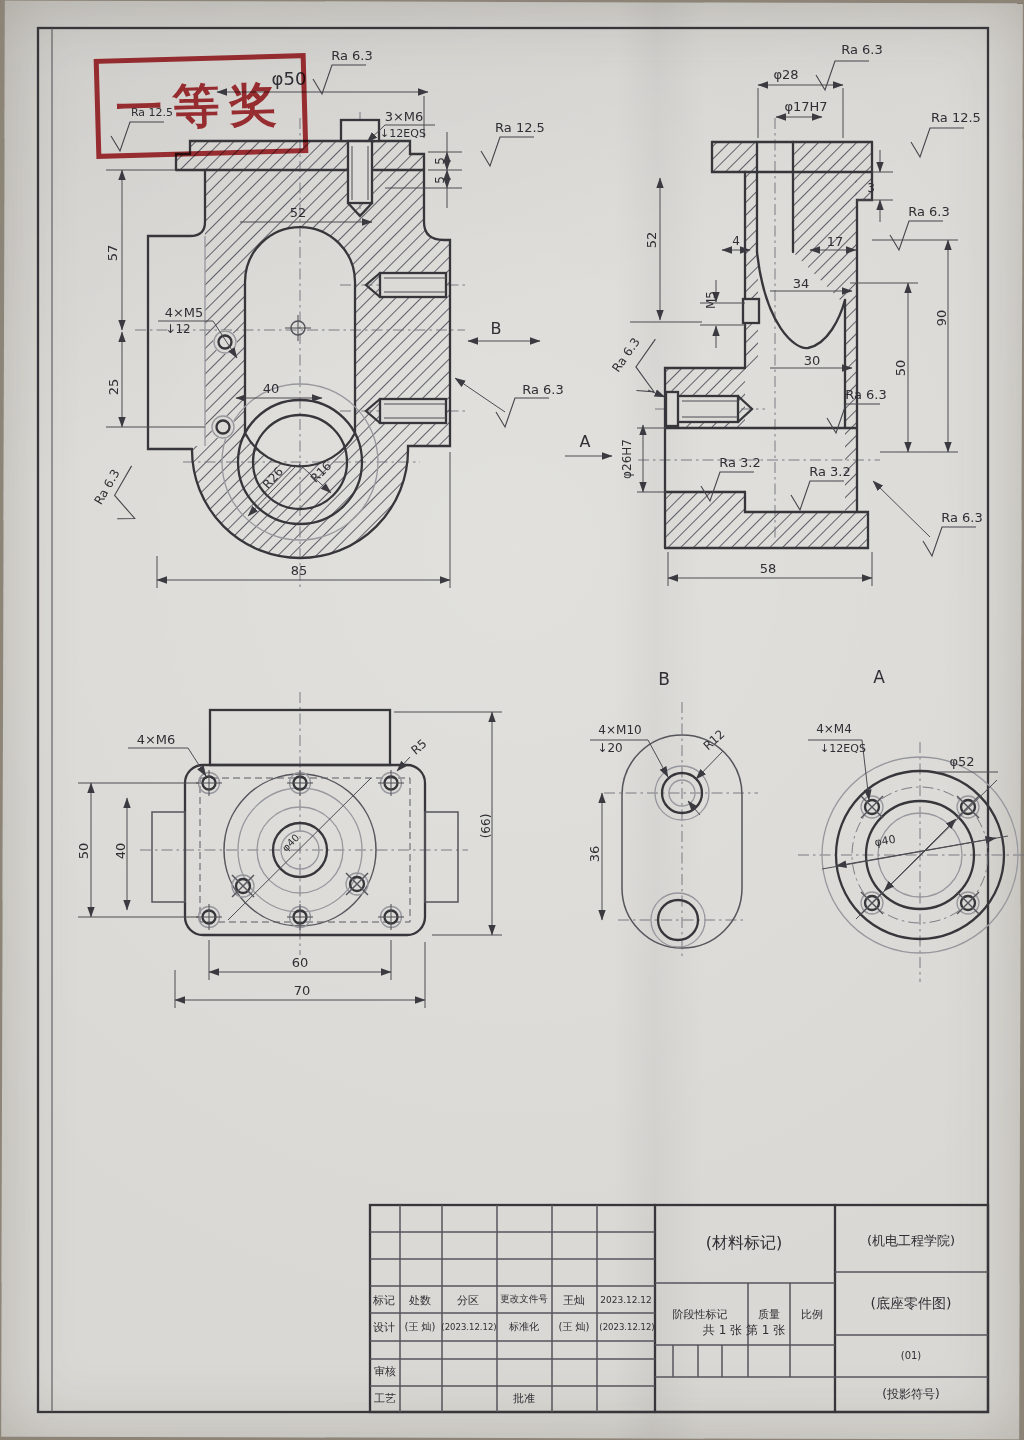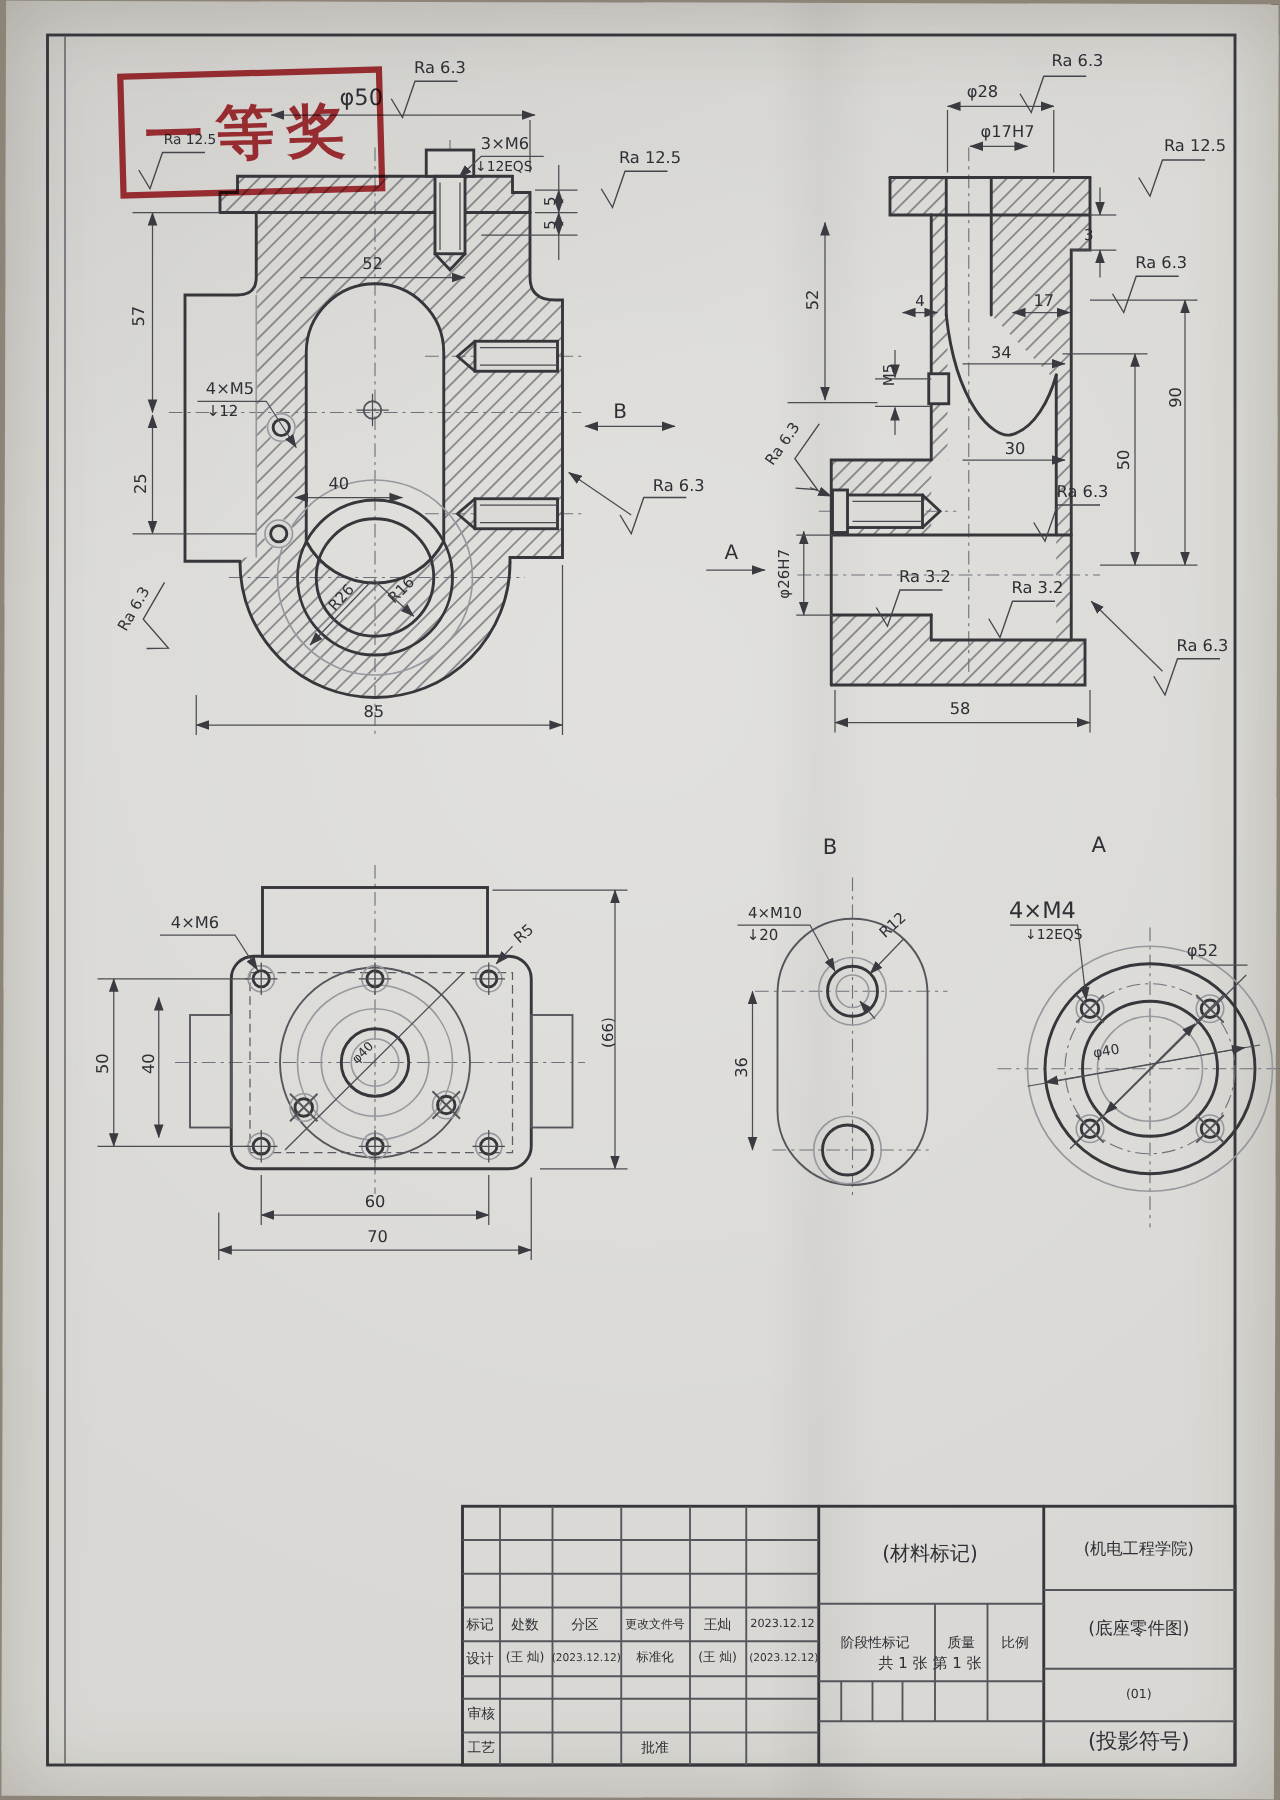--- a/index.html
+++ b/index.html
@@ -429,21 +429,21 @@
       <span class="lbl" style="left: 120px; top: 851px; font-size: 13px; transform: translate(-50%, -50%) rotate(-90deg);">40</span>
       <span class="lbl" style="left: 291px; top: 843px; font-size: 10px; transform: translate(-50%, -50%) rotate(-45deg);">φ40</span>
       <span class="lbl" style="left: 300px; top: 962px; font-size: 13px; transform: translate(-50%, -50%) rotate(0deg);">60</span>
       <span class="lbl" style="left: 302px; top: 990px; font-size: 13px; transform: translate(-50%, -50%) rotate(0deg);">70</span>
       <span class="lbl" style="left: 664px; top: 679px; font-size: 17px; transform: translate(-50%, -50%) rotate(0deg);">B</span>
       <span class="lbl" style="left: 620px; top: 730px; font-size: 12px; transform: translate(-50%, -50%) rotate(0deg);">4×M10</span>
       <span class="lbl" style="left: 610px; top: 748px; font-size: 12px; transform: translate(-50%, -50%) rotate(0deg);">↓20</span>
       <span class="lbl" style="left: 714px; top: 740px; font-size: 12px; transform: translate(-50%, -50%) rotate(-42deg);">R12</span>
       <span class="lbl" style="left: 594px; top: 854px; font-size: 13px; transform: translate(-50%, -50%) rotate(-90deg);">36</span>
       <span class="lbl" style="left: 879px; top: 677px; font-size: 17px; transform: translate(-50%, -50%) rotate(0deg);">A</span>
-      <span class="lbl" style="left: 834px; top: 729px; font-size: 18px; transform: translate(-50%, -50%) rotate(0deg);">4×M4</span>
+      <span class="lbl" style="left: 834px; top: 729px; font-size: 12px; transform: translate(-50%, -50%) rotate(0deg);">4×M4</span>
       <span class="lbl" style="left: 843px; top: 748px; font-size: 11px; transform: translate(-50%, -50%) rotate(0deg);">↓12EQS</span>
       <span class="lbl" style="left: 962px; top: 761px; font-size: 13px; transform: translate(-50%, -50%) rotate(0deg);">φ52</span>
       <span class="lbl" style="left: 885px; top: 841px; font-size: 11px; transform: translate(-50%, -50%) rotate(-10deg);">φ40</span>
       <span class="lbl" style="left: 744px; top: 1243px; font-size: 16px; transform: translate(-50%, -50%) rotate(0deg);">(材料标记)</span>
       <span class="lbl" style="left: 911px; top: 1240px; font-size: 13px; transform: translate(-50%, -50%) rotate(0deg);">(机电工程学院)</span>
       <span class="lbl" style="left: 384px; top: 1300px; font-size: 11px; transform: translate(-50%, -50%) rotate(0deg);">标记</span>
       <span class="lbl" style="left: 420px; top: 1300px; font-size: 11px; transform: translate(-50%, -50%) rotate(0deg);">处数</span>
       <span class="lbl" style="left: 468px; top: 1300px; font-size: 11px; transform: translate(-50%, -50%) rotate(0deg);">分区</span>
       <span class="lbl" style="left: 524px; top: 1300px; font-size: 9.5px; transform: translate(-50%, -50%) rotate(0deg); font-family: Liberation Mono, monospace;">更改文件号</span>
       <span class="lbl" style="left: 574px; top: 1300px; font-size: 11px; transform: translate(-50%, -50%) rotate(0deg);">王灿</span>
@@ -456,19 +456,19 @@
       <span class="lbl" style="left: 627px; top: 1327px; font-size: 8.5px; transform: translate(-50%, -50%) rotate(0deg);">(2023.12.12)</span>
       <span class="lbl" style="left: 385px; top: 1371px; font-size: 11px; transform: translate(-50%, -50%) rotate(0deg);">审核</span>
       <span class="lbl" style="left: 385px; top: 1398px; font-size: 11px; transform: translate(-50%, -50%) rotate(0deg);">工艺</span>
       <span class="lbl" style="left: 524px; top: 1398px; font-size: 11px; transform: translate(-50%, -50%) rotate(0deg);">批准</span>
       <span class="lbl" style="left: 700px; top: 1314px; font-size: 11px; transform: translate(-50%, -50%) rotate(0deg);">阶段性标记</span>
       <span class="lbl" style="left: 769px; top: 1314px; font-size: 11px; transform: translate(-50%, -50%) rotate(0deg);">质量</span>
       <span class="lbl" style="left: 812px; top: 1314px; font-size: 11px; transform: translate(-50%, -50%) rotate(0deg);">比例</span>
       <span class="lbl" style="left: 744px; top: 1330px; font-size: 12px; transform: translate(-50%, -50%) rotate(0deg); text-align: right;">共 1 张 第 1 张</span>
       <span class="lbl" style="left: 911px; top: 1303px; font-size: 14px; transform: translate(-50%, -50%) rotate(0deg);">(底座零件图)</span>
       <span class="lbl" style="left: 911px; top: 1356px; font-size: 10px; transform: translate(-50%, -50%) rotate(0deg);">(01)</span>
-      <span class="lbl" style="left: 911px; top: 1394px; font-size: 17px; transform: translate(-50%, -50%) rotate(0deg);">(投影符号)</span>
+      <span class="lbl" style="left: 911px; top: 1394px; font-size: 12px; transform: translate(-50%, -50%) rotate(0deg);">(投影符号)</span>
     </div>
 
   <div class="stamp">
     <span>一等奖</span>
   </div>
 </div>
 
 </body></html>

